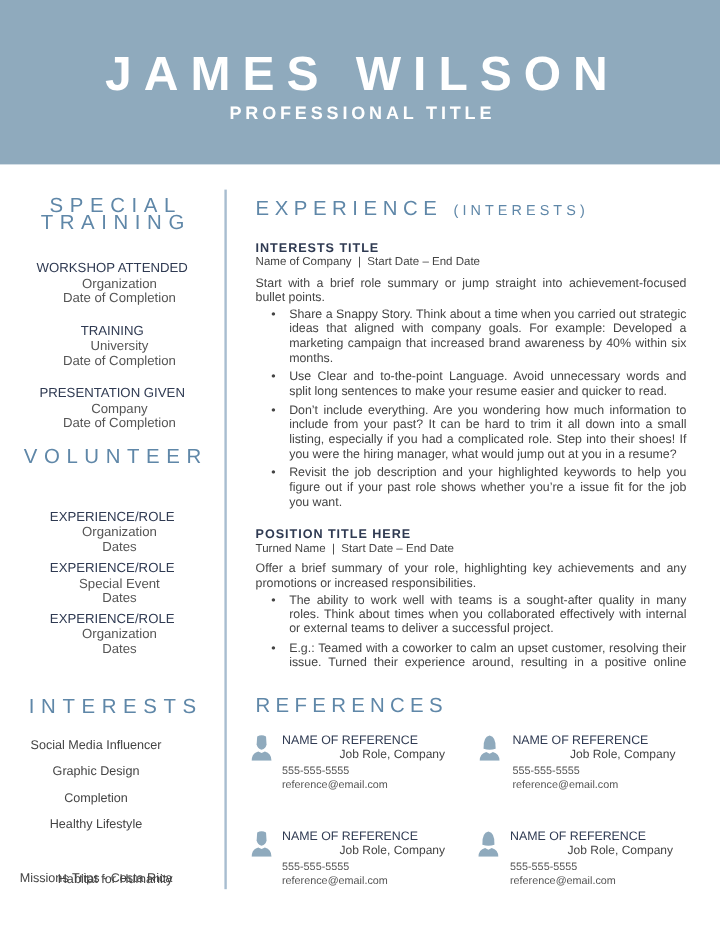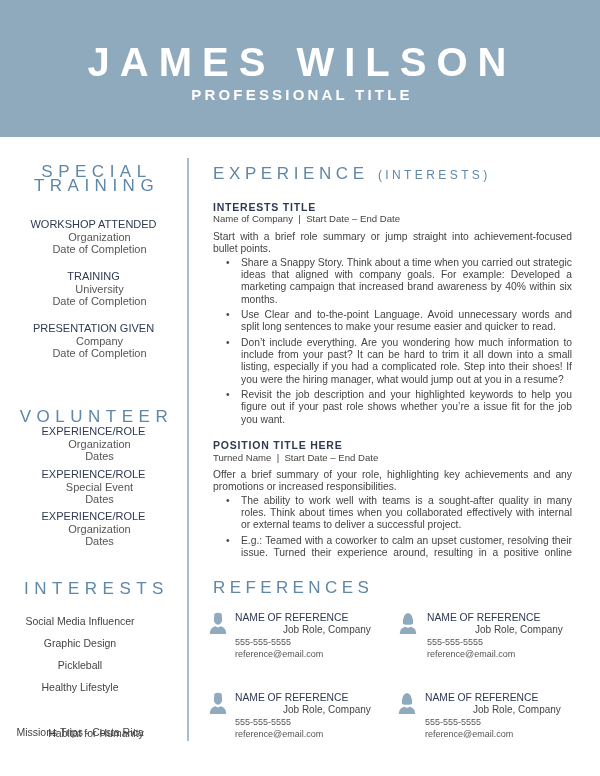--- a/index.html
+++ b/index.html
@@ -102,21 +102,21 @@
     <div class="t">TRAINING</div>
     <div class="s">University</div>
     <div class="s">Date of Completion</div>
   </div>
   <div class="side-entry" style="top:322px;">
     <div class="t">PRESENTATION GIVEN</div>
     <div class="s">Company</div>
     <div class="s">Date of Completion</div>
   </div>
 
-  <div class="side-heading" style="top:410px;">VOLUNTEER</div>
+  <div class="side-heading" style="top:374px;">VOLUNTEER</div>
 
   <div class="side-entry" style="top:425px;">
     <div class="t">EXPERIENCE/ROLE</div>
     <div class="s">Organization</div>
     <div class="s">Dates</div>
   </div>
   <div class="side-entry" style="top:468px;">
     <div class="t">EXPERIENCE/ROLE</div>
     <div class="s">Special Event</div>
     <div class="s">Dates</div>
@@ -124,21 +124,21 @@
   <div class="side-entry" style="top:510px;">
     <div class="t">EXPERIENCE/ROLE</div>
     <div class="s">Organization</div>
     <div class="s">Dates</div>
   </div>
 
   <div class="side-heading" style="top:582px;">INTERESTS</div>
 
   <div class="interest" style="top:615px;">Social Media Influencer</div>
   <div class="interest" style="top:637px;">Graphic Design</div>
-  <div class="interest" style="top:659px;">Pickleball</div>
+  <div class="interest" style="top:659px;">Completion</div>
   <div class="interest" style="top:681px;">Healthy Lifestyle</div>
   <div class="interest" style="top:727px;padding-left:32px;">Habitat for Humanity</div>
   <div class="interest" style="top:726px;">Missions Trips - Costa Rica</div>
 </div>
 
 <div class="main-heading" style="top:164px;">
   <span>EXPERIENCE</span>
   <span class="sub">(INTERESTS)</span>
 </div>
 

